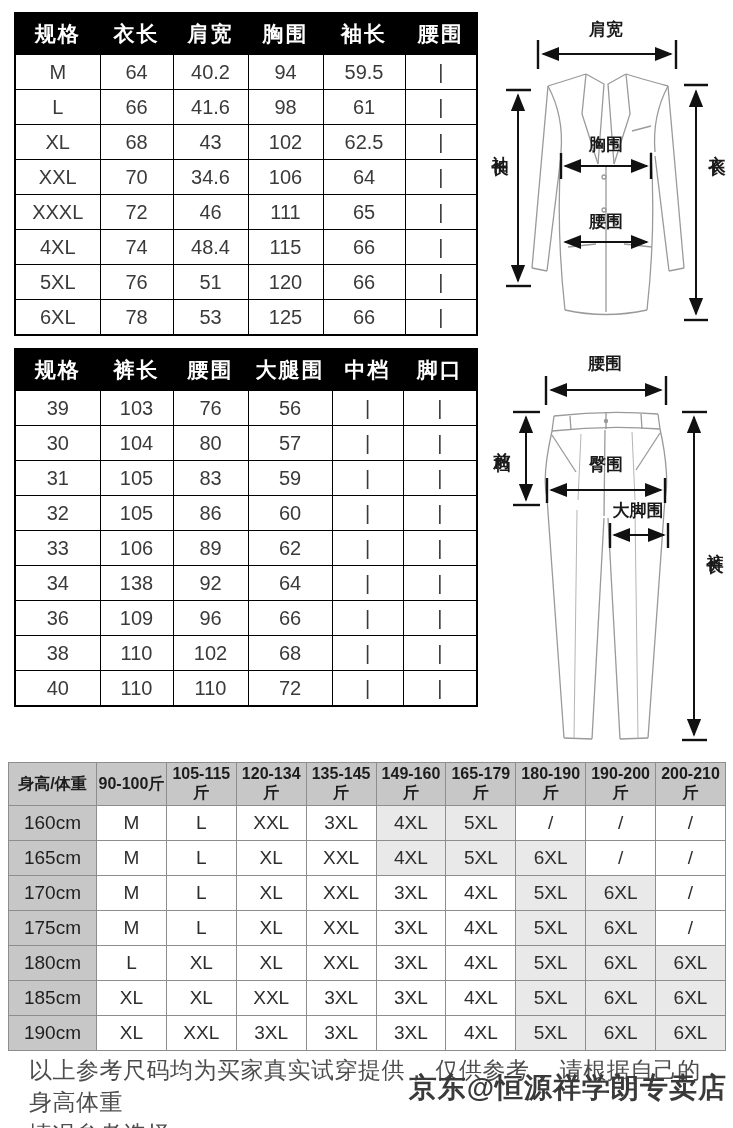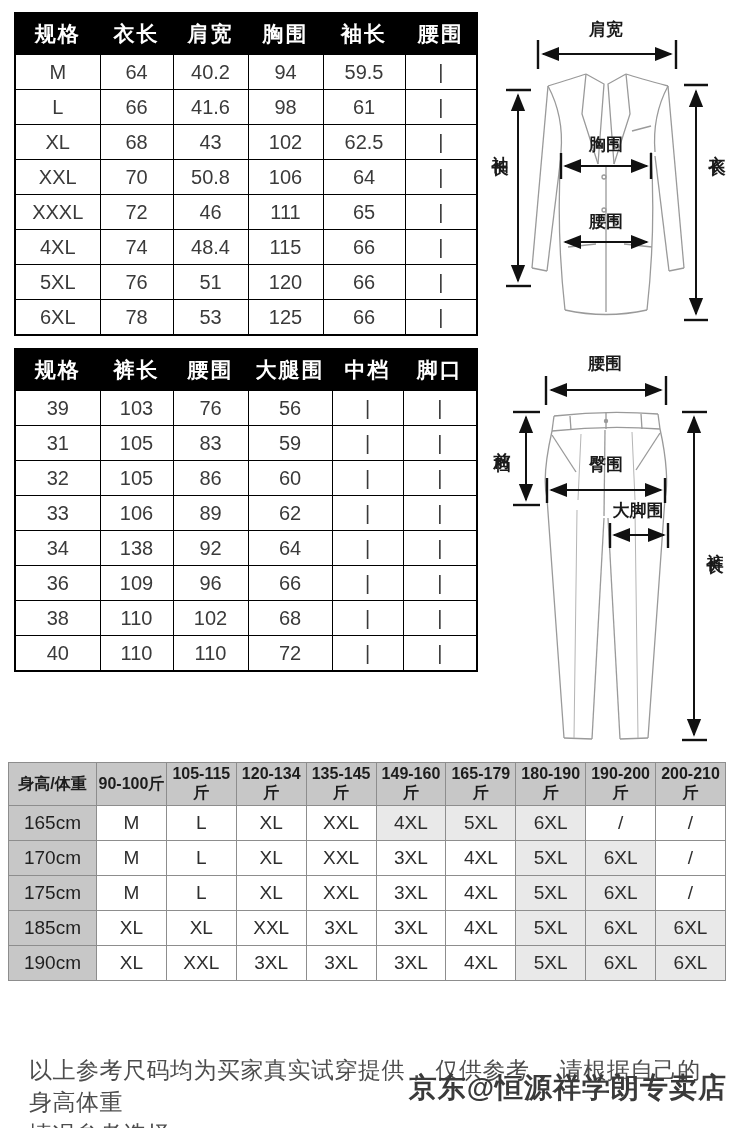--- a/index.html
+++ b/index.html
@@ -115,21 +115,21 @@
           <td>XL</td>
           <td>68</td>
           <td>43</td>
           <td>102</td>
           <td>62.5</td>
           <td>|</td>
         </tr>
         <tr>
           <td>XXL</td>
           <td>70</td>
-          <td>50.8</td>
+          <td>34.6</td>
           <td>106</td>
           <td>64</td>
           <td>|</td>
         </tr>
         <tr>
           <td>XXXL</td>
           <td>72</td>
           <td>46</td>
           <td>111</td>
           <td>65</td>
@@ -243,20 +243,28 @@
       <tbody>
         <tr>
           <td>39</td>
           <td>103</td>
           <td>76</td>
           <td>56</td>
           <td>|</td>
           <td>|</td>
         </tr>
         <tr>
+          <td>30</td>
+          <td>104</td>
+          <td>80</td>
+          <td>57</td>
+          <td>|</td>
+          <td>|</td>
+        </tr>
+        <tr>
           <td>31</td>
           <td>105</td>
           <td>83</td>
           <td>59</td>
           <td>|</td>
           <td>|</td>
         </tr>
         <tr>
           <td>32</td>
           <td>105</td>
@@ -389,20 +397,32 @@
           <th>135-145斤</th>
           <th>149-160斤</th>
           <th>165-179斤</th>
           <th>180-190斤</th>
           <th>190-200斤</th>
           <th>200-210斤</th>
         </tr>
       </thead>
       <tbody>
         <tr>
+          <td class="rowhead">160cm</td>
+          <td>M</td>
+          <td>L</td>
+          <td>XXL</td>
+          <td>3XL</td>
+          <td class="shaded">4XL</td>
+          <td class="shaded">5XL</td>
+          <td>/</td>
+          <td>/</td>
+          <td>/</td>
+        </tr>
+        <tr>
           <td class="rowhead">165cm</td>
           <td>M</td>
           <td>L</td>
           <td>XL</td>
           <td>XXL</td>
           <td class="shaded">4XL</td>
           <td class="shaded">5XL</td>
           <td class="shaded">6XL</td>
           <td>/</td>
           <td>/</td>
@@ -423,20 +443,32 @@
           <td class="rowhead">175cm</td>
           <td>M</td>
           <td>L</td>
           <td>XL</td>
           <td>XXL</td>
           <td>3XL</td>
           <td>4XL</td>
           <td class="shaded">5XL</td>
           <td class="shaded">6XL</td>
           <td>/</td>
+        </tr>
+        <tr>
+          <td class="rowhead">180cm</td>
+          <td>L</td>
+          <td>XL</td>
+          <td>XL</td>
+          <td>XXL</td>
+          <td>3XL</td>
+          <td>4XL</td>
+          <td class="shaded">5XL</td>
+          <td class="shaded">6XL</td>
+          <td class="shaded">6XL</td>
         </tr>
         <tr>
           <td class="rowhead">185cm</td>
           <td>XL</td>
           <td>XL</td>
           <td>XXL</td>
           <td>3XL</td>
           <td>3XL</td>
           <td>4XL</td>
           <td class="shaded">5XL</td>

